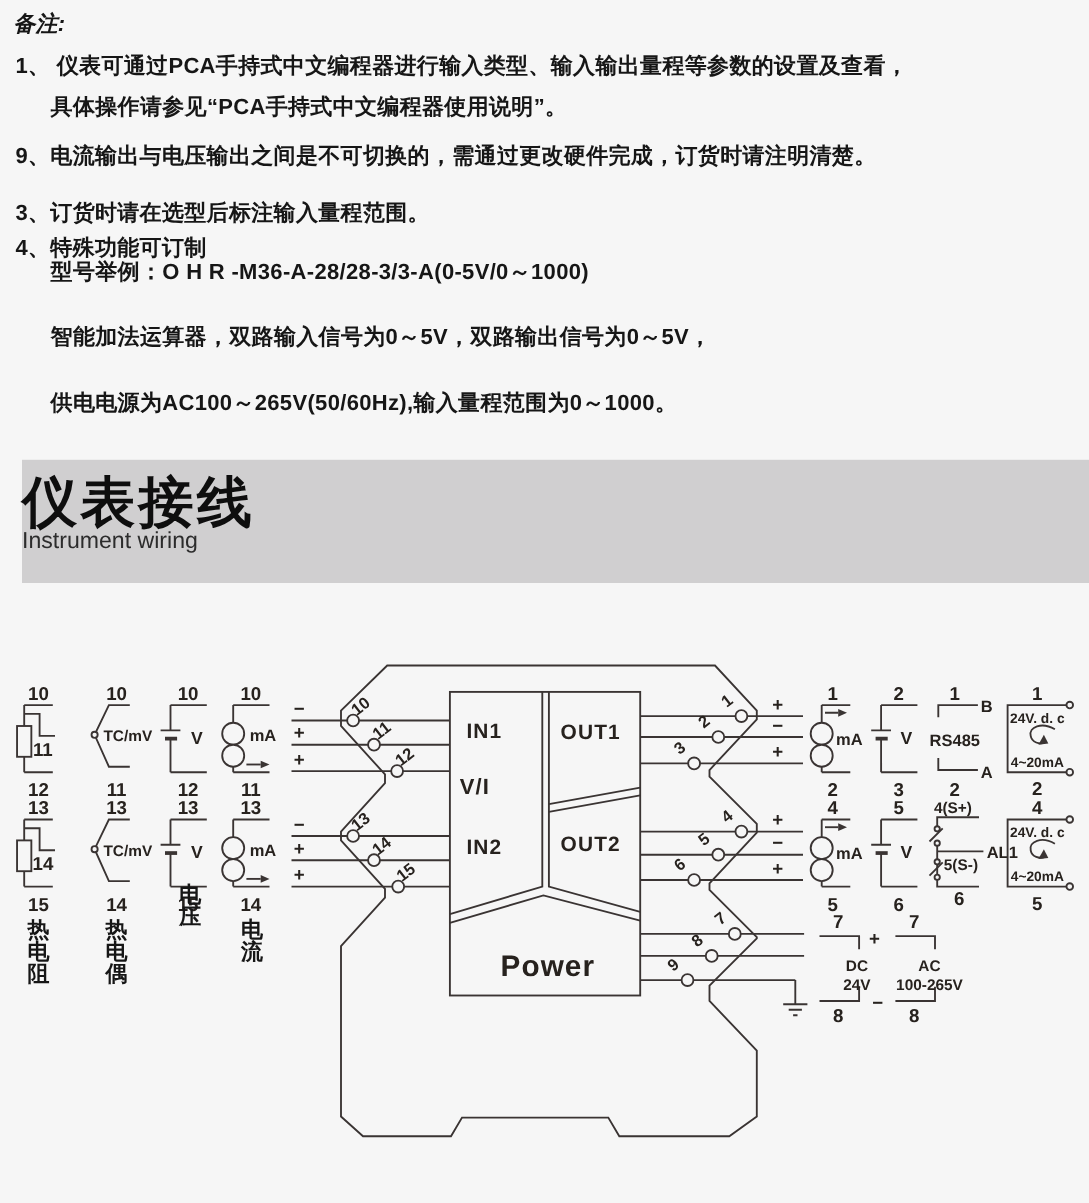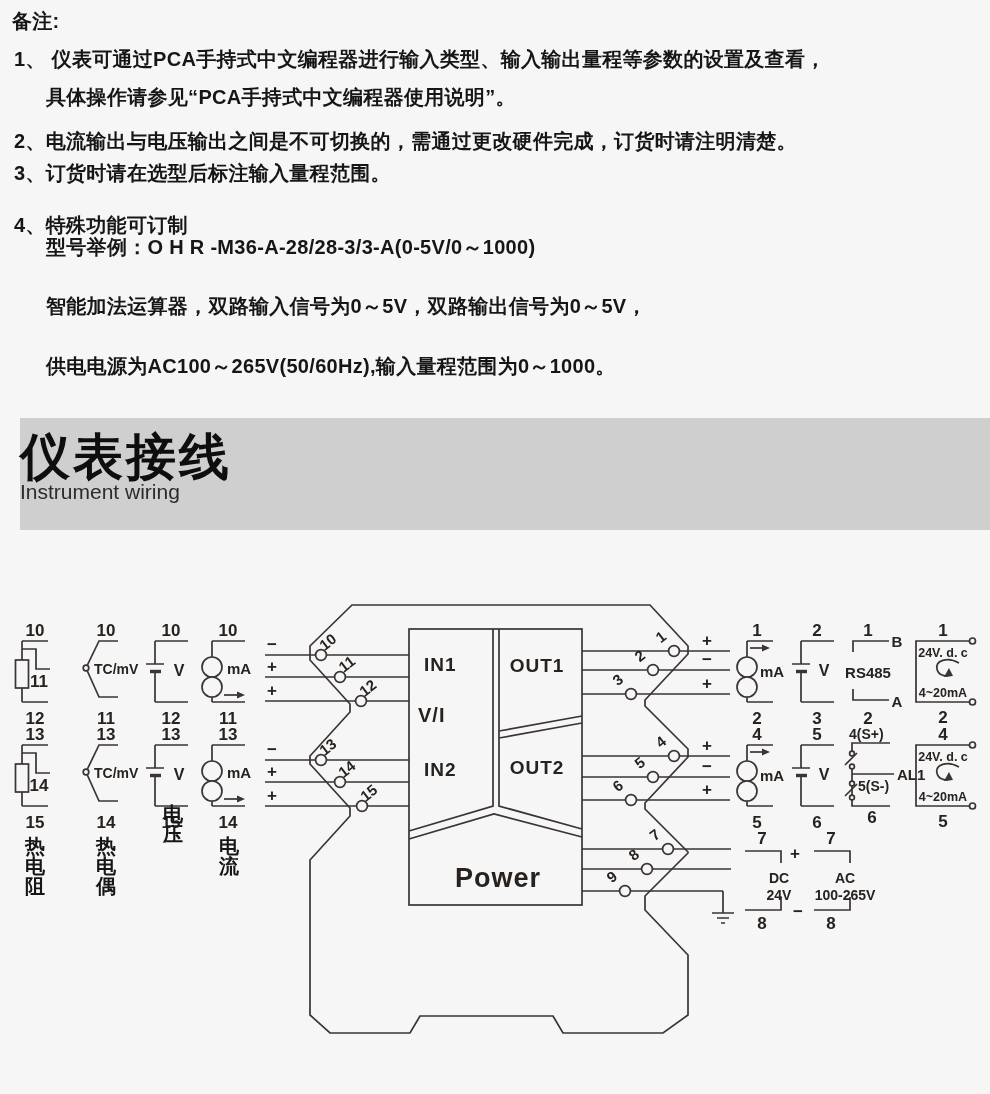--- a/index.html
+++ b/index.html
@@ -1,25 +1,25 @@
 <!DOCTYPE html>
 <html><head>
 <meta charset="utf-8">
 <style>
   html,body{margin:0;padding:0;background:#eaeaea;}
   .page{position:relative;width:990px;height:1094px;background:#f6f6f6;overflow:hidden;
         font-family:"Liberation Sans","DejaVu Sans",sans-serif;}
   
   .note-line{position:absolute;font-size:20px;font-weight:600;color:#161616;
              white-space:nowrap;letter-spacing:0.3px;}
-  .nl-title{left:12px;top:8px;}
+  .nl-title{left:12px;top:8px;font-style:italic;}
   .nl0{left:14px;top:46px;}
   .nl1{left:46px;top:84px;}
   .nl2{left:14px;top:128px;}
-  .nl3{left:14px;top:160px;}
+  .nl3{left:14px;top:180px;}
   .nl4{left:14px;top:212px;}
   .nl5{left:46px;top:234px;}
   .nl6{left:46px;top:293px;}
   .nl7{left:46px;top:353px;}
   
   .banner{position:absolute;left:0;top:418px;width:990px;height:112px;background:#d0cfd0;text-align:left;margin-left:20px;}
   .banner-title{padding-top:13px;font-size:50px;line-height:52px;font-weight:700;color:#0e0e0e;letter-spacing:3px;}
   .banner-sub{font-size:21px;line-height:18px;color:#2c2c2c;font-weight:500;}
   
   .diagram-svg{position:absolute;left:0;top:534px;}
@@ -42,21 +42,21 @@
 </style>
 </head>
 <body>
 
 <div class="page">
 
   <div>
     <div class="note-line nl-title">备注:</div>
     <div class="note-line nl0">1、 仪表可通过PCA手持式中文编程器进行输入类型、输入输出量程等参数的设置及查看，</div>
     <div class="note-line nl1">具体操作请参见“PCA手持式中文编程器使用说明”。</div>
-    <div class="note-line nl2">2、电流输出与电压输出之间是不可切换的，需通过更改硬件完成，订货时请注明清楚。</div>
+    <div class="note-line nl2">9、电流输出与电压输出之间是不可切换的，需通过更改硬件完成，订货时请注明清楚。</div>
     <div class="note-line nl3">3、订货时请在选型后标注输入量程范围。</div>
     <div class="note-line nl4">4、特殊功能可订制</div>
     <div class="note-line nl5">型号举例：O H R -M36-A-28/28-3/3-A(0-5V/0～1000)</div>
     <div class="note-line nl6">智能加法运算器，双路输入信号为0～5V，双路输出信号为0～5V，</div>
     <div class="note-line nl7">供电电源为AC100～265V(50/60Hz),输入量程范围为0～1000。</div>
   </div>
 
   <div class="banner">
     <div class="banner-title">仪表接线</div>
     <div class="banner-sub">Instrument wiring</div>

